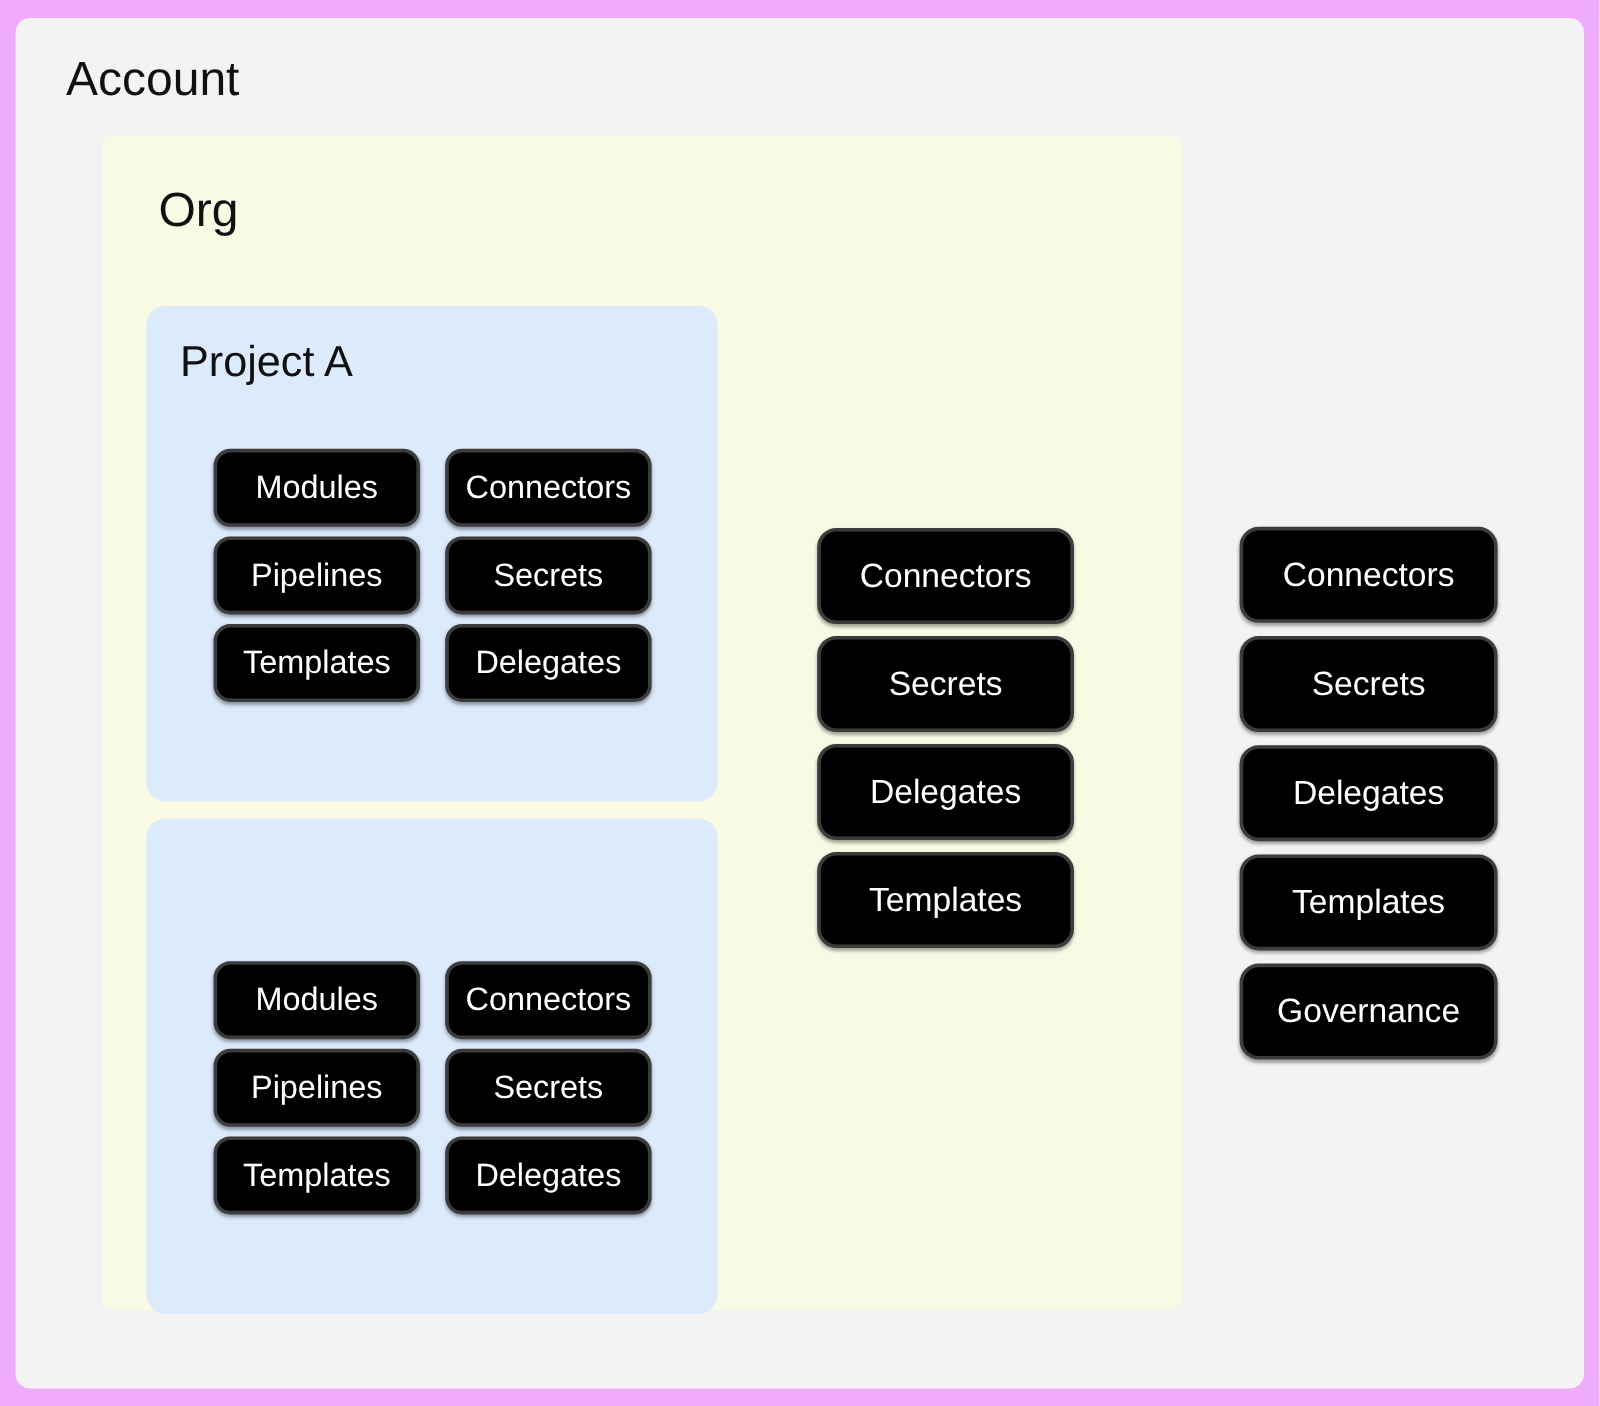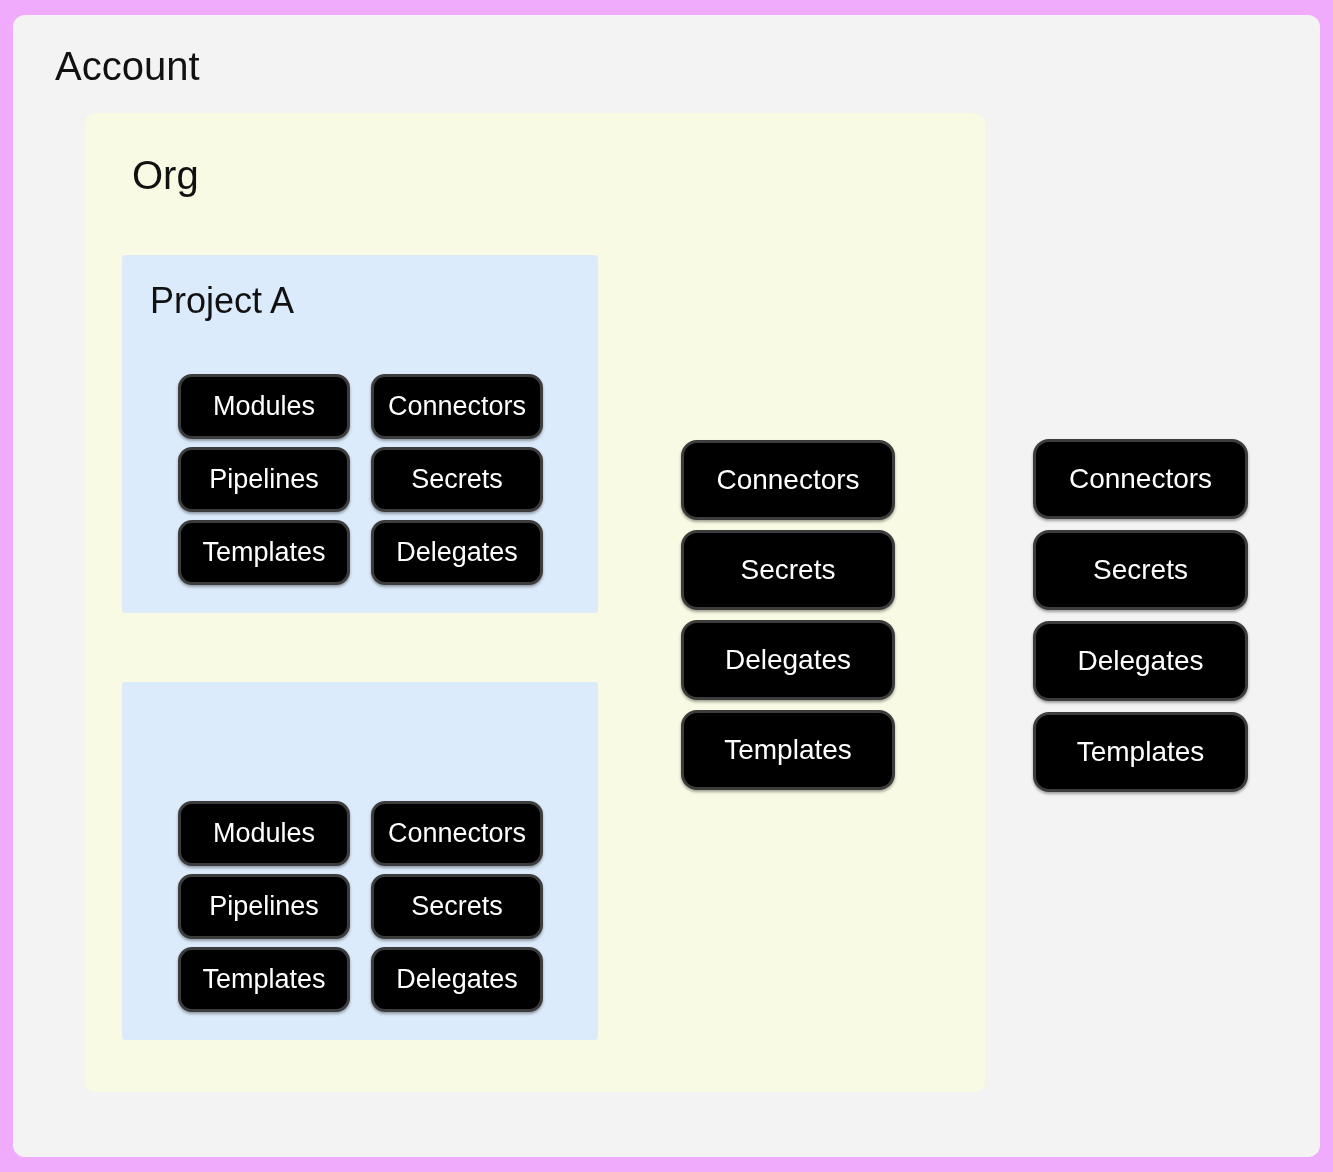--- a/index.html
+++ b/index.html
@@ -19,22 +19,22 @@
   .account-box{position:absolute;left:13px;top:15px;width:1307px;height:1142px;
     background:var(--account-bg);border-radius:12px;}
   .account-title{position:absolute;left:42px;top:27px;font-size:40px;line-height:1.2;
     color:var(--title-color);}
 
   .org-box{position:absolute;left:72px;top:98px;width:900px;height:979px;
     background:var(--org-bg);border-radius:10px;}
   .org-title{position:absolute;left:47px;top:38px;font-size:40px;line-height:1.2;
     color:var(--title-color);}
 
-  .project-box{position:absolute;left:37px;width:476px;height:358px;
-    background:var(--project-bg);border-radius:3px;}
+  .project-box{position:absolute;left:37px;width:476px;height:413px;
+    background:var(--project-bg);border-radius:16px;}
   .project-a{top:142px;}
   .project-b{top:569px;}
   .project-title{position:absolute;left:28px;top:24px;font-size:36px;line-height:1.2;
     color:var(--title-color);}
 
   .pill{display:flex;align-items:center;justify-content:center;
     background:var(--pill-bg);color:var(--pill-text);
     border:3px solid var(--pill-border);
     box-shadow:0 2px 3px rgba(0,0,0,0.35);
     text-align:center;white-space:nowrap;cursor:default;}
@@ -90,16 +90,17 @@
         <div class="pill">Delegates</div>
         <div class="pill">Templates</div>
       </div>
     </div>
 
     <div class="pill-column account-column">
       <div class="pill">Connectors</div>
       <div class="pill">Secrets</div>
       <div class="pill">Delegates</div>
       <div class="pill">Templates</div>
+      <div class="pill">Governance</div>
     </div>
   </div>
 
 </div>
 
 </body></html>

